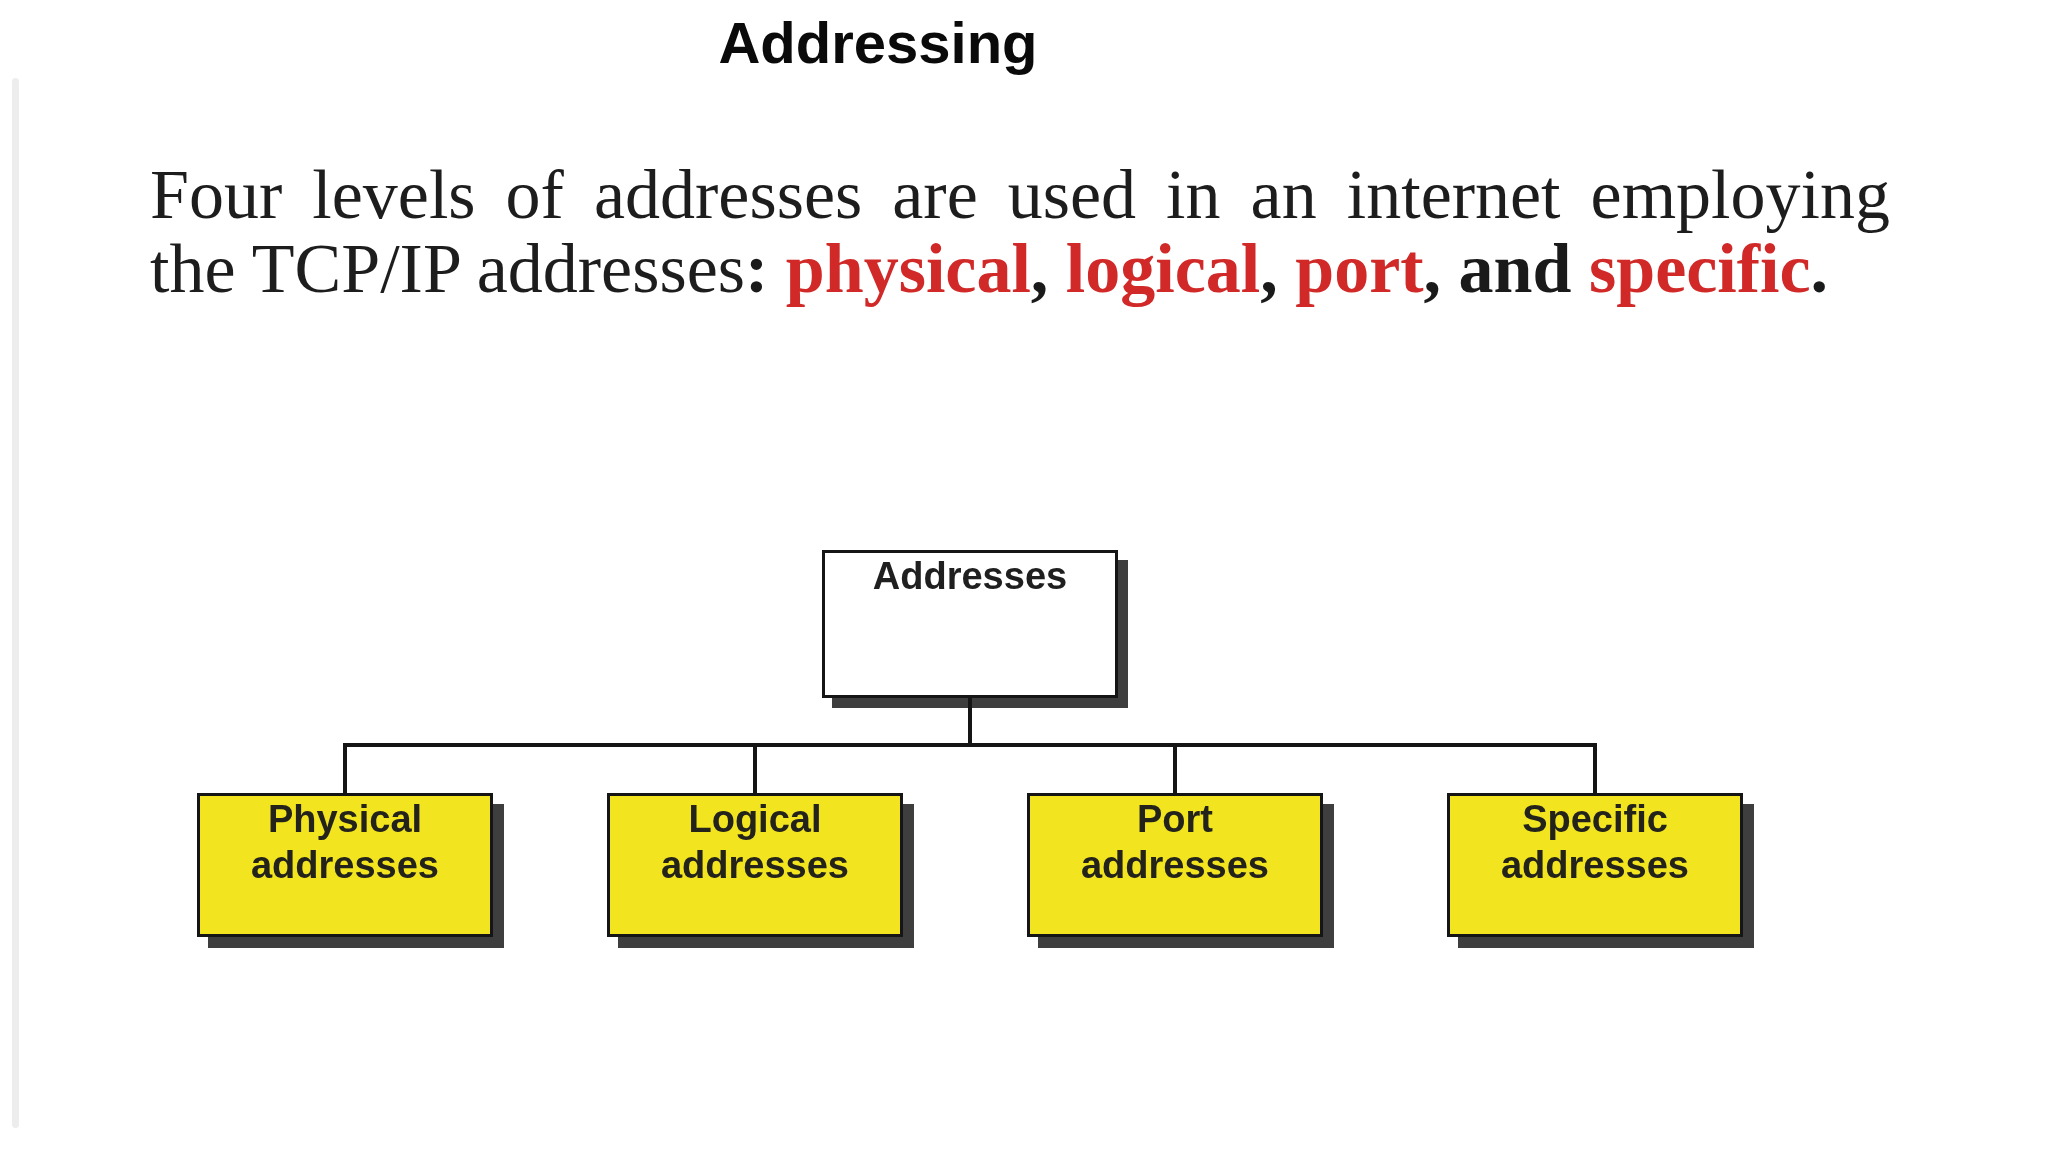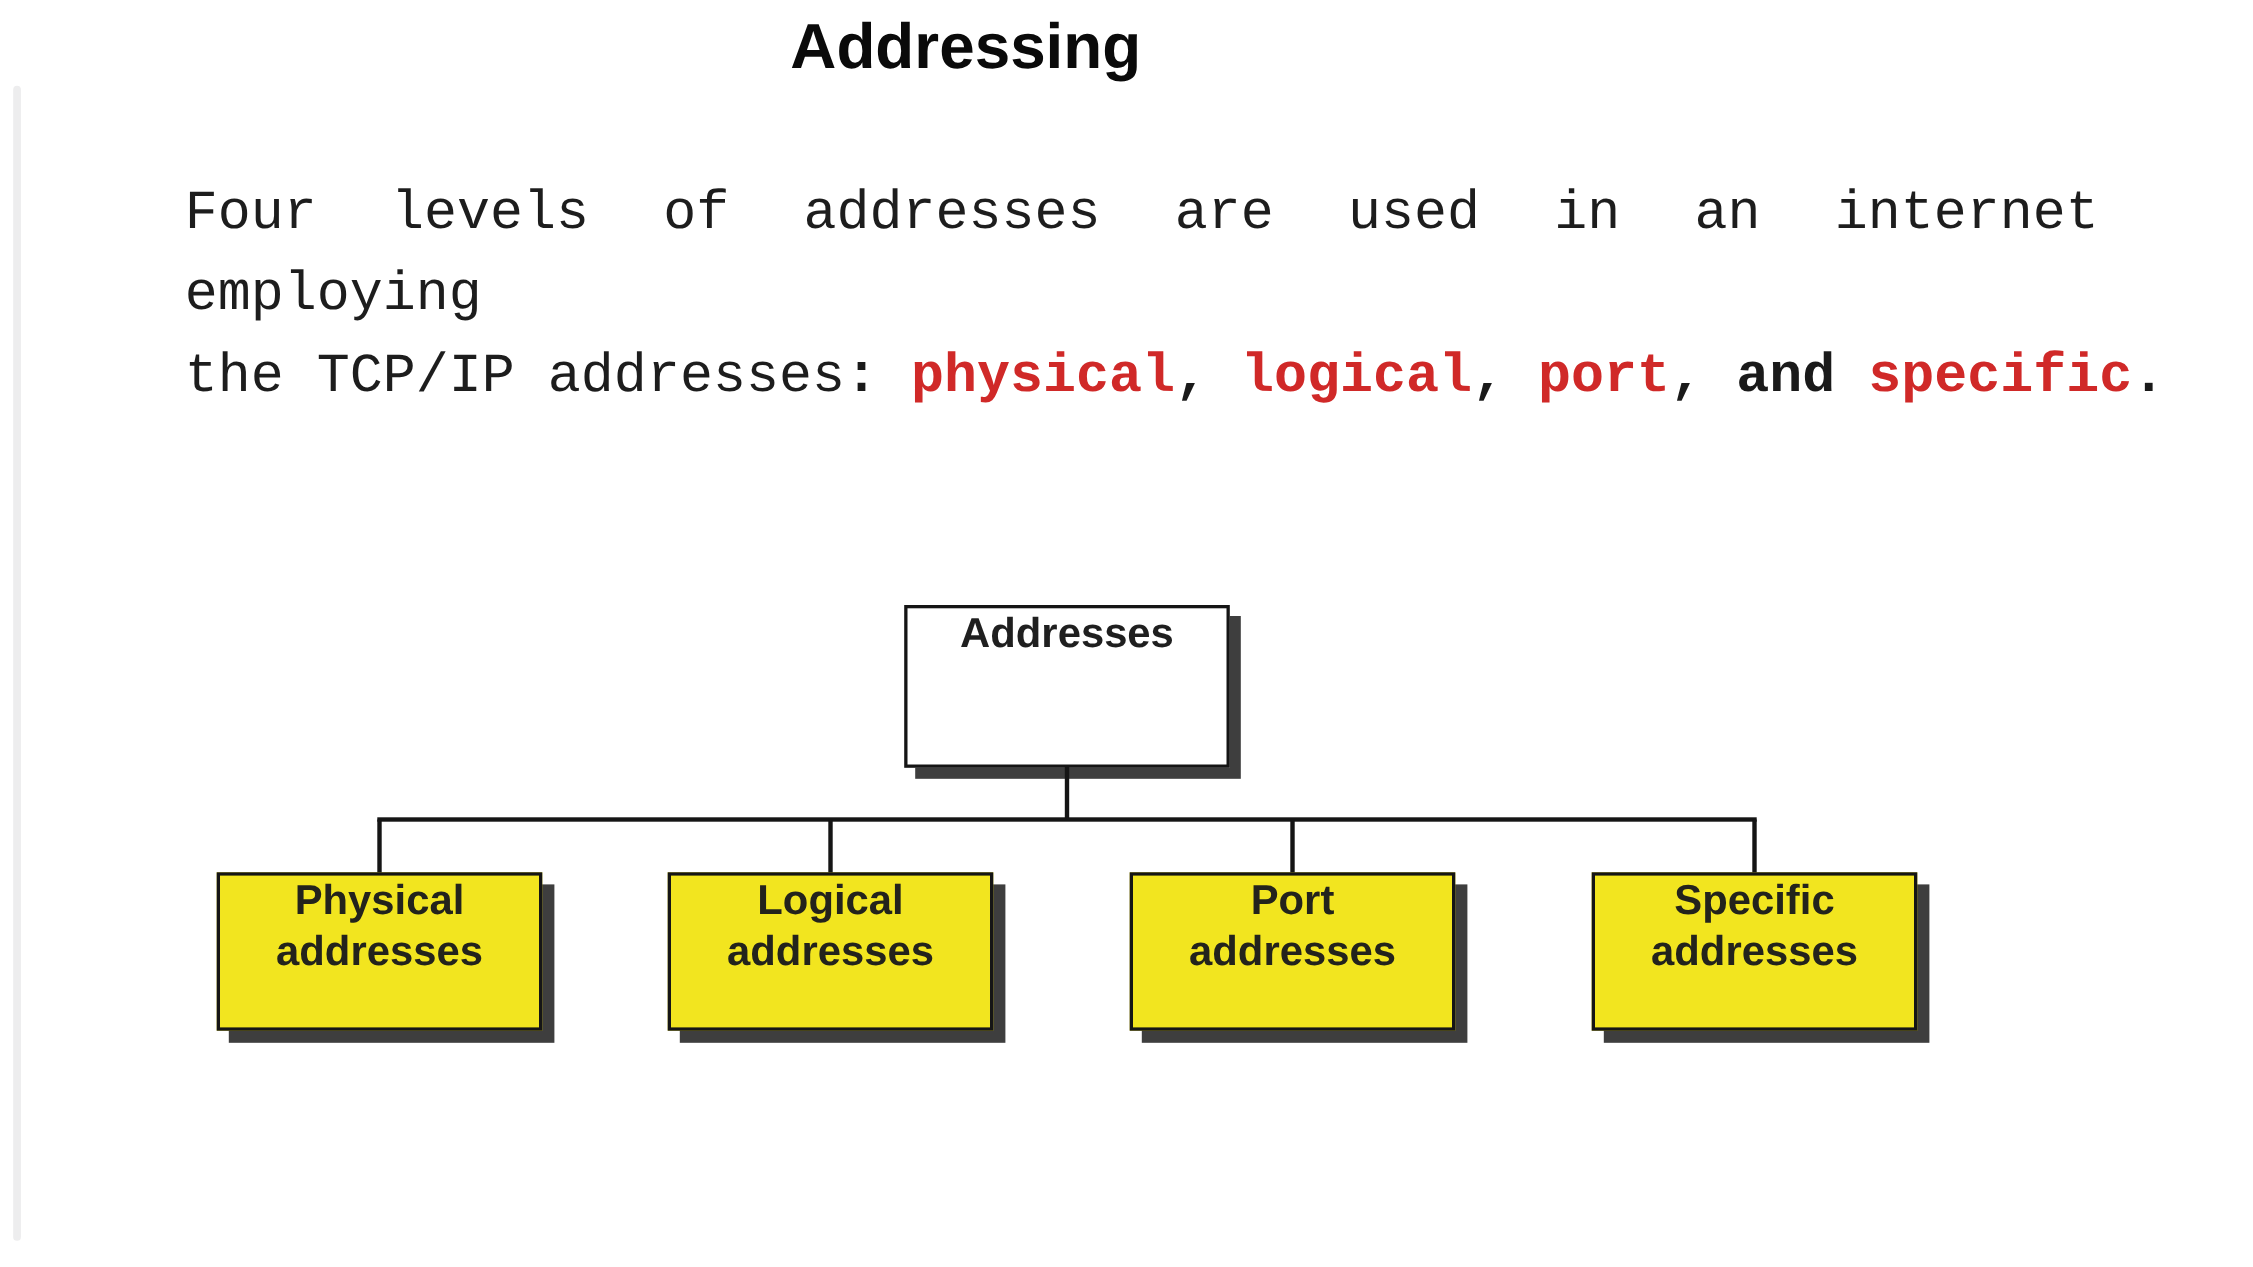--- a/index.html
+++ b/index.html
@@ -16,23 +16,23 @@
     background:#ededee;border-radius:4px;
   }
   
   .slide-title{
     position:absolute;left:878px;top:20px;transform:translateX(-50%);
     font-size:58px;line-height:46px;font-weight:bold;color:#0a0a0a;
     white-space:nowrap;
   }
   
   .para{
-    position:absolute;left:168px;top:158px;width:1740px;
-    font-family:Liberation Mono, monospace;
-    font-size:50px;line-height:74px;color:#1d1d1d;
+    position:absolute;left:150px;top:158px;width:1740px;
+    font-family:Liberation Serif, serif;
+    font-size:70px;line-height:74px;color:#1d1d1d;
   }
   .para .line1{
     text-align:justify;
     text-align-last:justify;
   }
   .para .line2{white-space:nowrap;}
   .seg-bold{font-weight:bold;color:#1a1a1a;}
   .seg-red{font-weight:bold;color:#d02928;}
   
   .node{

